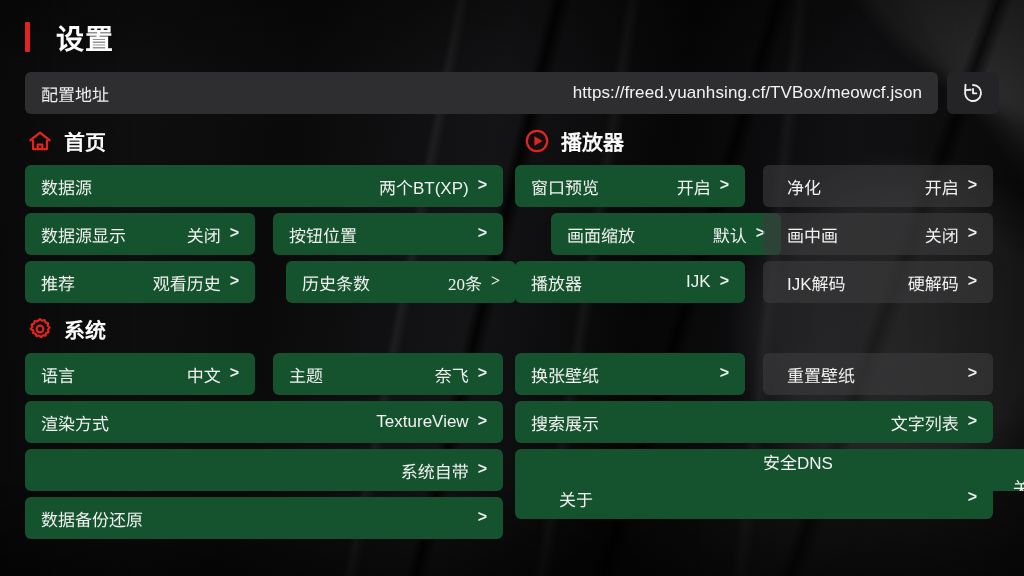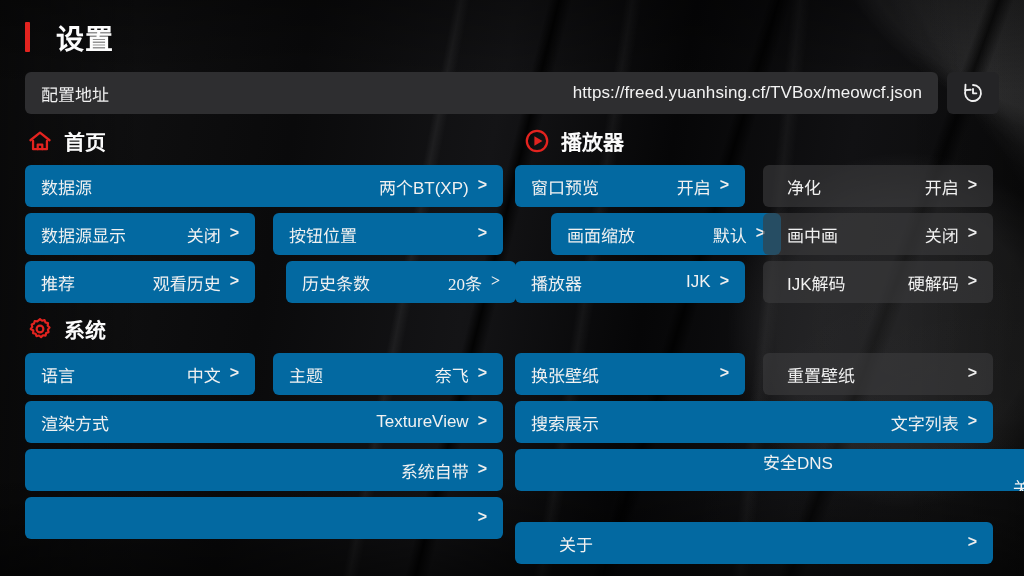--- a/index.html
+++ b/index.html
@@ -124,21 +124,21 @@
   .sec-head .sec-title {
     font-size: 21px;
     font-weight: bold;
     color: #fbfbfb;
   }
   .ic { width: 26px; height: 26px; display: block; }
 
   
   .row {
     position: absolute;
-    background: #0369a1;
+    background: #14532d;
     border-radius: 6px;
     box-sizing: border-box;
     display: flex;
     align-items: center;
     padding: 0 16px;
     height: 42px;
     overflow: hidden;
   }
   .row .r-label {
     font-size: 17px;
@@ -286,20 +286,21 @@
     </div>
 
     <div class="row" style="left:25px; top:449px; width:478px;">
       <span class="r-right">
         <span class="r-value">系统自带</span>
         <span class="chev">&gt;</span>
       </span>
     </div>
 
     <div class="row" style="left:25px; top:497px; width:478px;">
+      <span class="r-label">数据备份还原</span>
       <span class="r-right">
         <span class="r-value"></span>
         <span class="chev">&gt;</span>
       </span>
     </div>
 
     <div class="row" style="left:515px; top:165px; width:230px;">
       <span class="r-label">窗口预览</span>
       <span class="r-right">
         <span class="r-value">开启</span>
@@ -368,21 +369,21 @@
     </div>
 
     <div class="row" style="left:515px; top:449px; width:566px;flex-direction:column;">
       <span class="r-label">安全DNS</span>
       <span class="r-right">
         <span class="r-value">关闭</span>
         <span class="chev">&gt;</span>
       </span>
     </div>
 
-    <div class="row" style="left:515px; top:522px; width:478px;padding-left:44px;">
+    <div class="row" style="left:515px; top:477px; width:478px;padding-left:44px;">
       <span class="r-label">关于</span>
       <span class="r-right">
         <span class="r-value"></span>
         <span class="chev">&gt;</span>
       </span>
     </div>
 
   </div>
 </div>
 

